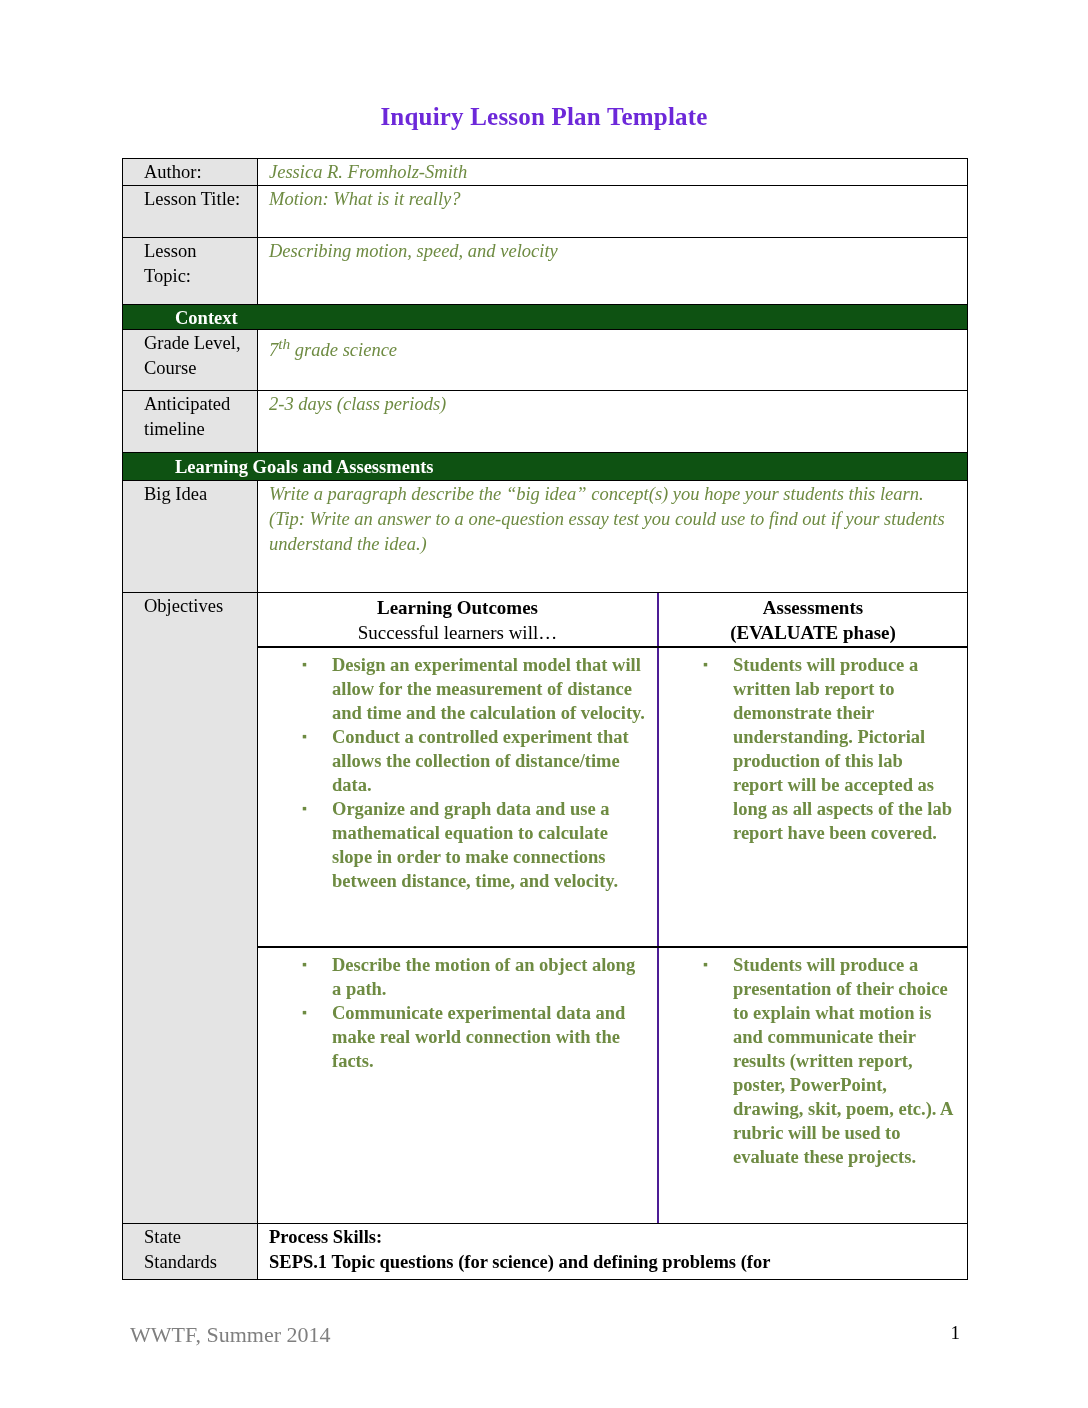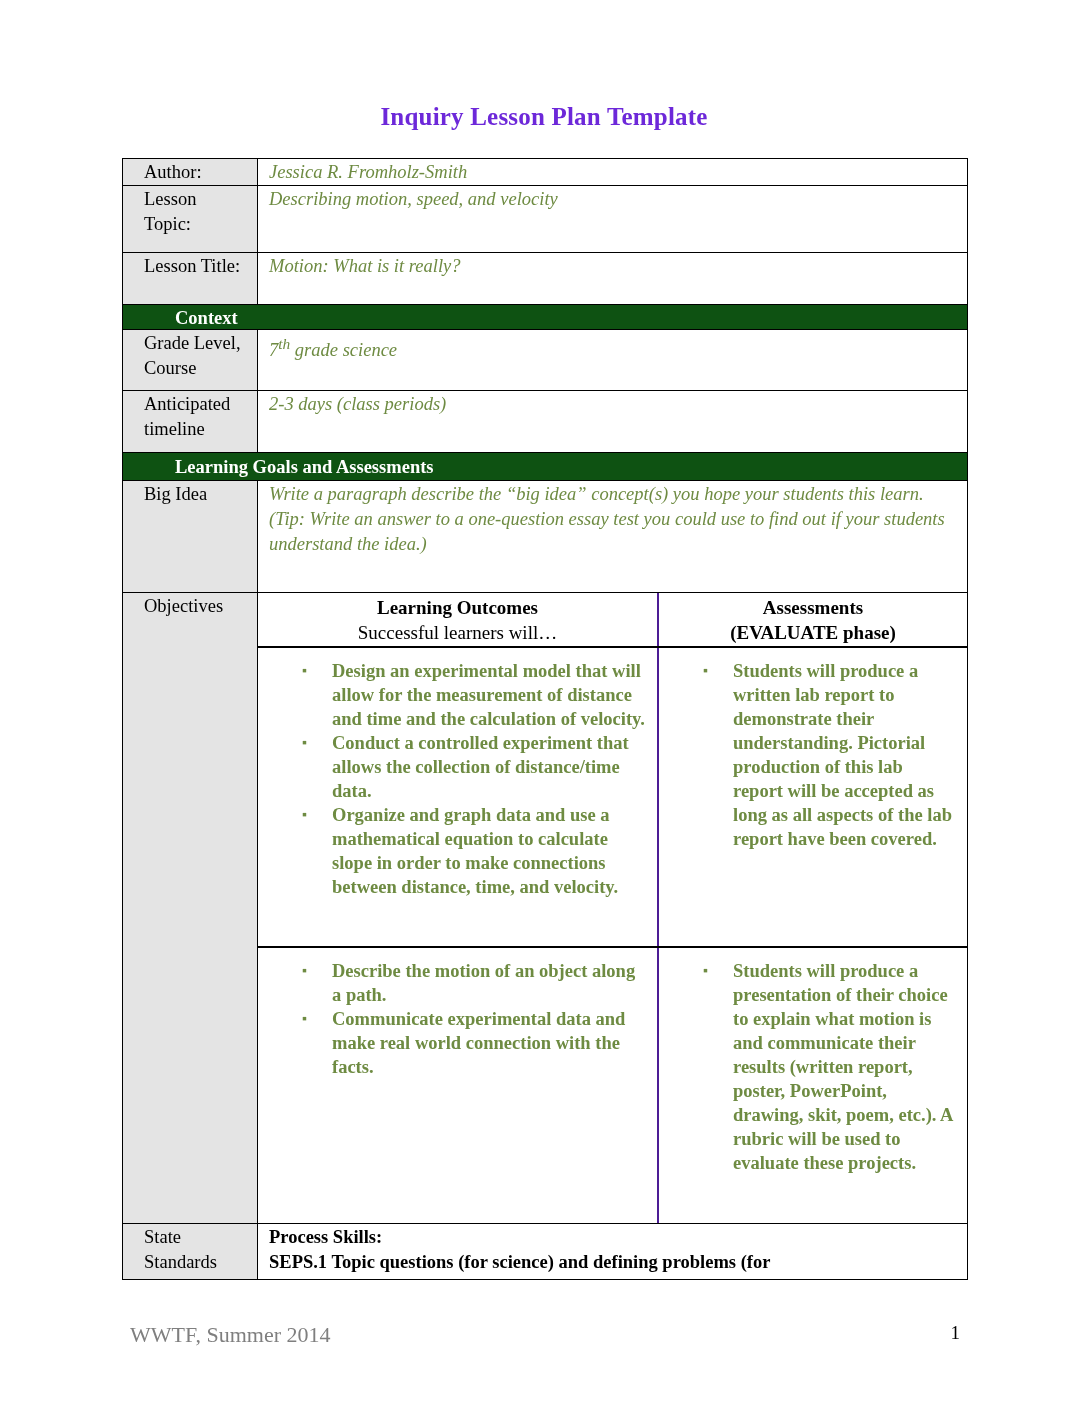--- a/index.html
+++ b/index.html
@@ -51,21 +51,21 @@
   
   .obj-area { flex:1; display:flex; flex-direction:column; }
   .obj-subrow { display:flex; border-bottom:2px solid #000; }
   .obj-subrow:last-child { border-bottom:none; }
   .obj-col-outcomes { width:401px; flex:0 0 401px; border-right:2px solid #4c1d95; }
   .obj-col-assess { flex:1; }
   .obj-header { text-align:center; padding-top:2px; height:53px; }
   .obj-header .h1 { font-weight:bold; font-size:19px; line-height:25px; }
   .obj-header .h2 { font-size:19px; line-height:25px; }
   .obj-header .h2.bold { font-weight:bold; }
-  .bullets { list-style:none; margin:11px 0 0 0; padding:0 10px 0 42px; }
+  .bullets { list-style:none; margin:5px 0 0 0; padding:0 10px 0 42px; }
   .bullets li {
     position:relative; padding-left:32px;
     color:var(--text-green,#6E8B42);
     font-weight:bold; font-size:18.5px; line-height:24px;
   }
   .bullets li::before {
     content:"▪";
     position:absolute; left:2px; top:0;
     font-size:14px; line-height:24px;
   }
@@ -86,29 +86,29 @@
 
   <div class="doc-title">Inquiry Lesson Plan Template</div>
 
   <div class="doc-table">
 
     <div class="row" style="height:27px">
       <div class="label-cell">Author:</div>
       <div class="value-cell green-italic">Jessica R. Fromholz-Smith</div>
     </div>
 
+    <div class="row" style="height:52px">
+      <div class="label-cell">Lesson Title:</div>
+      <div class="value-cell green-italic">Motion: What is it really?</div>
+    </div>
+
     <div class="row" style="height:67px">
       <div class="label-cell">Lesson
 Topic:</div>
       <div class="value-cell green-italic">Describing motion, speed, and velocity</div>
-    </div>
-
-    <div class="row" style="height:52px">
-      <div class="label-cell">Lesson Title:</div>
-      <div class="value-cell green-italic">Motion: What is it really?</div>
     </div>
 
     <div class="band" style="height:25px">Context</div>
 
     <div class="row" style="height:61px">
       <div class="label-cell">Grade Level,
 Course</div>
       <div class="value-cell green-italic"><span>7</span><sup>th</sup><span> grade science</span></div>
     </div>
 

